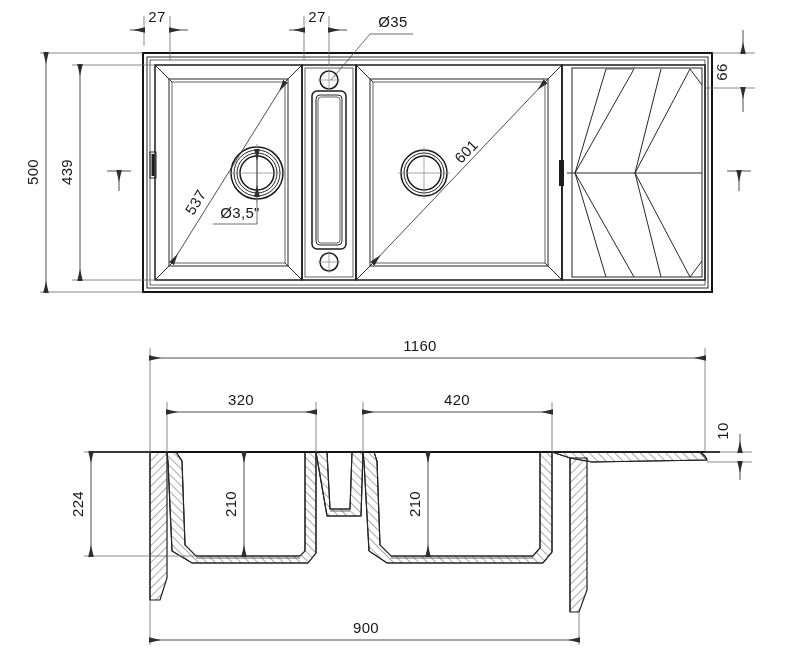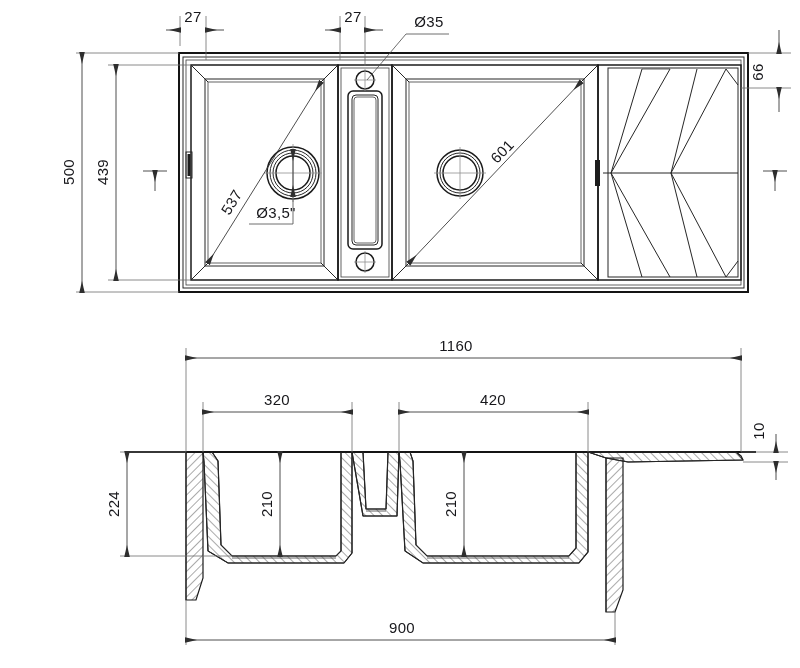--- a/index.html
+++ b/index.html
@@ -12,21 +12,20 @@
     height: 668px;
     font-family: "Liberation Sans", sans-serif;
     overflow: hidden;
     position: relative;
   }
   #drawing-root {
     position: absolute;
     top: 0; left: 0;
     width: 656px;
     height: 668px;
-    padding-left: 36px;
   }
   svg { display: block; }
   text {
     font-family: "Liberation Sans", sans-serif;
     font-size: 15px;
     fill: #1a1a1a;
   }
   .dim-text { font-size: 15px; fill: #17171b; letter-spacing: 0.3px; }
   .dim-line  { stroke: #3a3a3a; stroke-width: 0.9; fill: none; }
   .ext-line  { stroke: #6d6d6d; stroke-width: 0.8; fill: none; }

